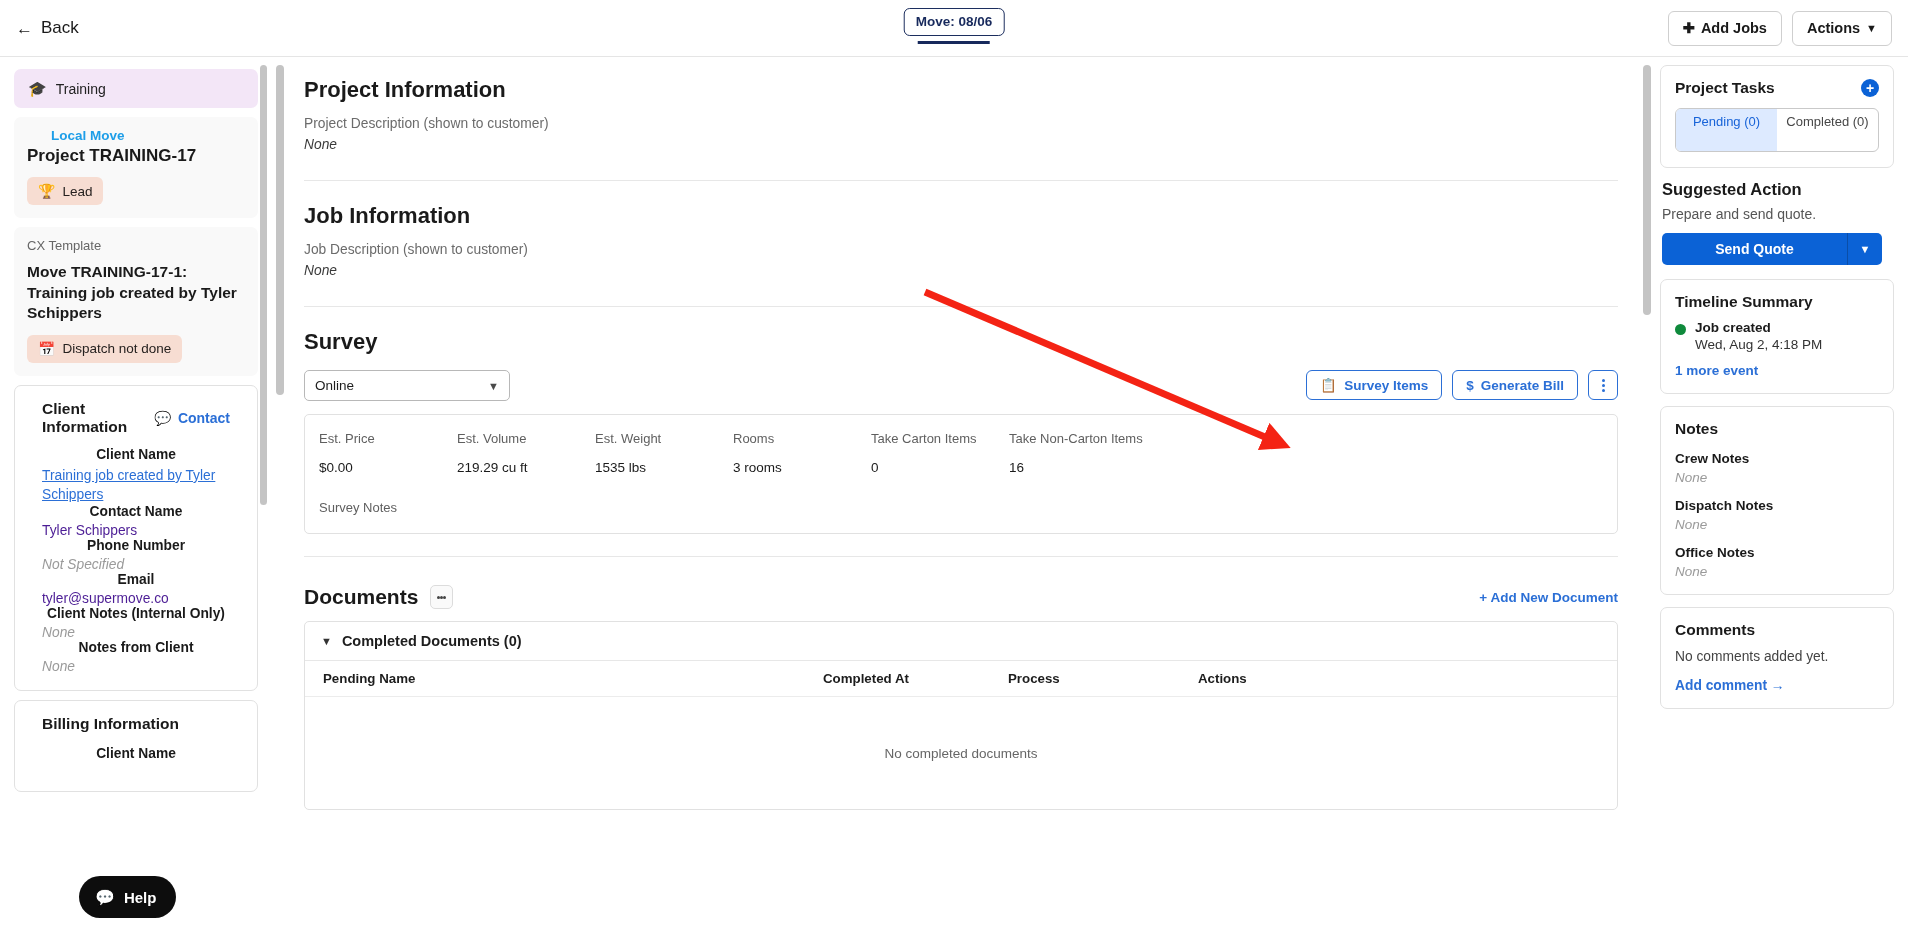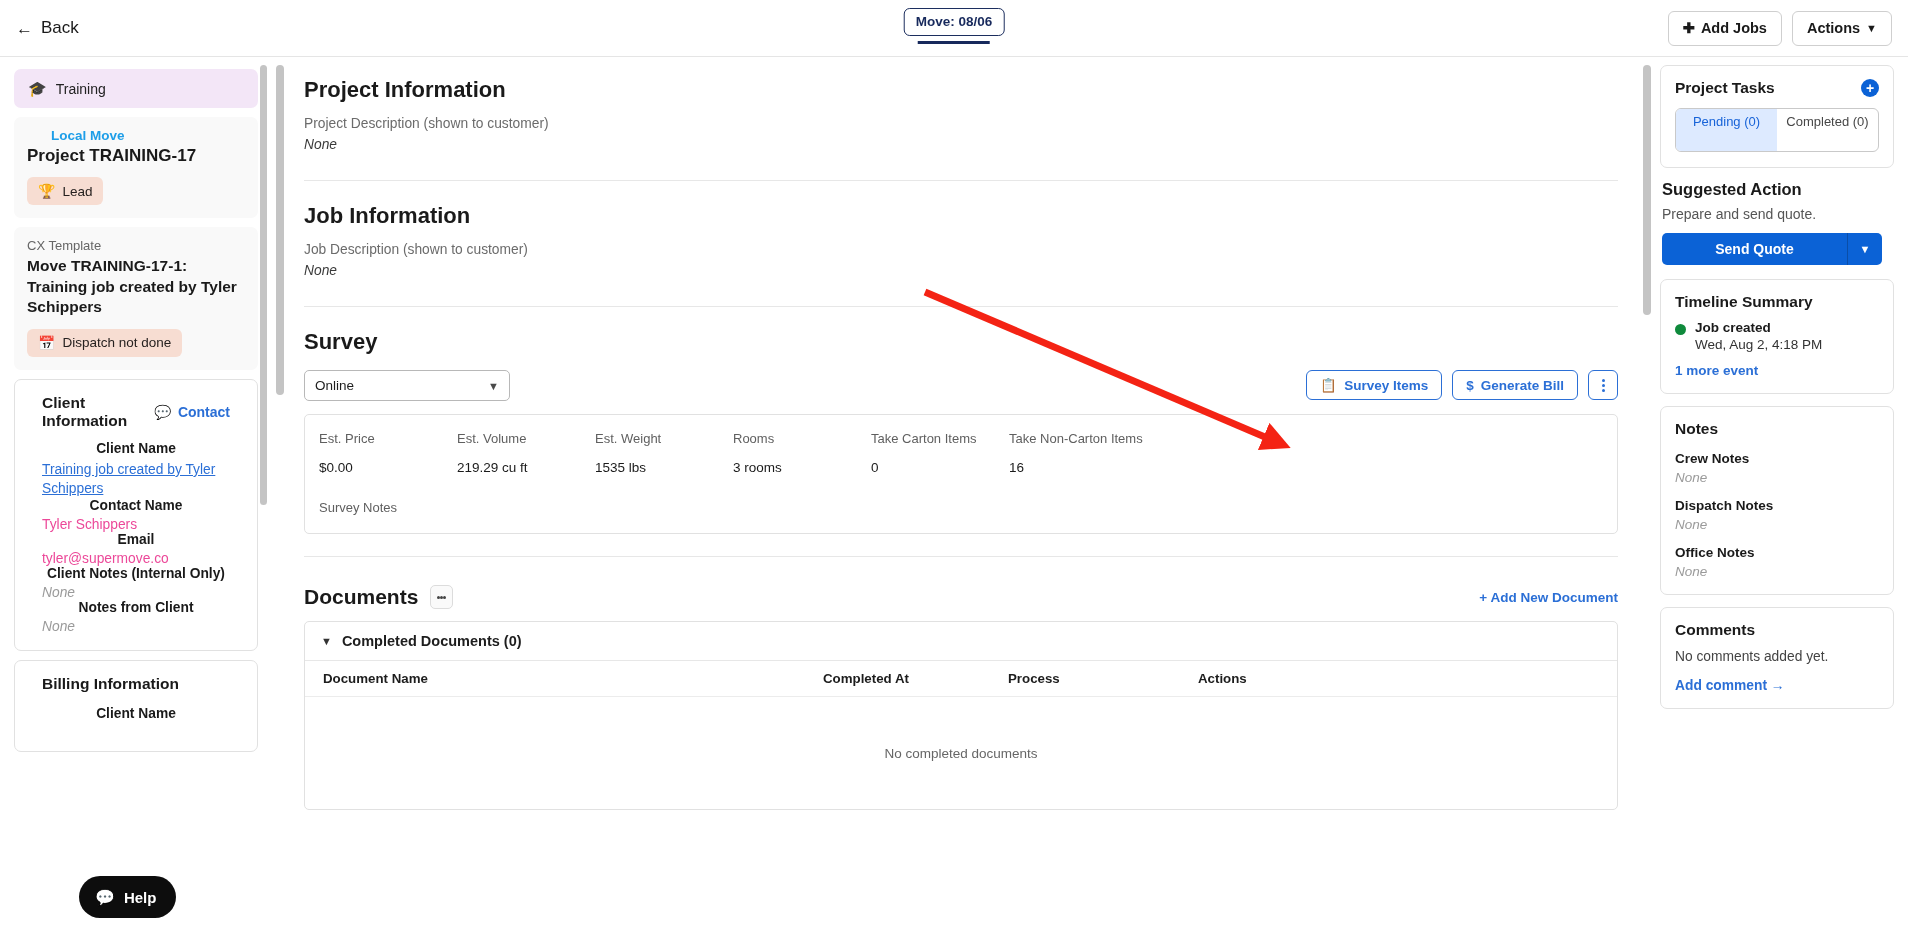--- a/index.html
+++ b/index.html
@@ -93,34 +93,34 @@
   .link-blue-sm { color: #1e9ee8; font-size: 13.5px; font-weight: bold; margin-left: 24px; }
   .proj-title { font-size: 17px; font-weight: bold; color: #1a1a1a; margin-top: 3px; }
   .status-chip {
     margin-top: 11px; display: inline-flex; align-items: center; gap: 7px;
     background: #f7ddd2; border-radius: 6px;
     padding: 6px 11px; font-size: 13.5px; color: #26211f;
   }
   .status-chip .gi { font-size: 14px; color: #c8502a; }
 
   .mini-label { font-size: 13px; color: #666; }
-  .move-title { font-size: 15.5px; font-weight: bold; color: #1a1a1a; line-height: 1.33; margin-top: 3px; }
+  .move-title { font-size: 15.5px; font-weight: bold; color: #1a1a1a; line-height: 1.33; margin-top: 9px; }
 
   .card-bordered {
     border: 1px solid #e1e1e1; border-radius: 7px;
     padding: 14px 27px 16px; margin-bottom: 9px;
     background: #fff;
   }
   .ci-head { display: flex; align-items: center; gap: 6px; margin-bottom: 11px; }
   .ci-title { font-size: 15.5px; font-weight: bold; color: #1a1a1a; }
   .chat-bubble { color: #2a7fe0; font-size: 14px; }
   .contact-link { color: #2b6fd6; font-size: 14px; font-weight: bold; cursor: pointer; }
   .f-label { font-size: 13.8px; font-weight: bold; color: #1a1a1a; margin-top: 13px; text-align: center; }
   .f-label:first-child { margin-top: 0; }
-  .f-val { font-size: 13.8px; color: #ec4899; margin-top: 4px; }
+  .f-val { font-size: 13.8px; color: #4c1d95; margin-top: 4px; }
   .f-val.muted { color: #9a9a9a; font-style: italic; }
   .f-val.link { color: #2b6fd6; text-decoration: underline; line-height: 1.38; cursor: pointer; }
 
   
   .main-col {
     flex: 1; min-width: 0;
     position: relative;
     padding: 0 18px 0 14px;
     overflow: hidden;
   }
@@ -346,20 +346,24 @@
           <span class="contact-link">Contact</span>
         </div>
 
         <div>
           <div class="f-label">Client Name</div>
           <div class="f-val link">Training job created by Tyler Schippers</div>
         </div>
         <div>
           <div class="f-label">Contact Name</div>
           <div class="f-val">Tyler Schippers</div>
+        </div>
+        <div>
+          <div class="f-label">Phone Number</div>
+          <div class="f-val muted">Not Specified</div>
         </div>
         <div>
           <div class="f-label">Email</div>
           <div class="f-val">tyler@supermove.co</div>
         </div>
         <div>
           <div class="f-label">Client Notes (Internal Only)</div>
           <div class="f-val muted">None</div>
         </div>
         <div>
@@ -462,21 +466,21 @@
               </span>
             <span class="add-doc-link">+ Add New Document</span>
           </div>
 
           <div class="docs-panel">
             <div class="docs-panel-head">
               <span class="caret-down">▼</span>
               <span>Completed Documents (0)</span>
             </div>
             <div class="docs-table-head">
-              <div class="c1">Document Name</div>
+              <div class="c1">Pending Name</div>
               <div class="c2">Completed At</div>
               <div class="c3">Process</div>
               <div class="c4">Actions</div>
             </div>
             <div class="docs-empty">No completed documents</div>
           </div>
         </div>
 
       </div>
     </div>

